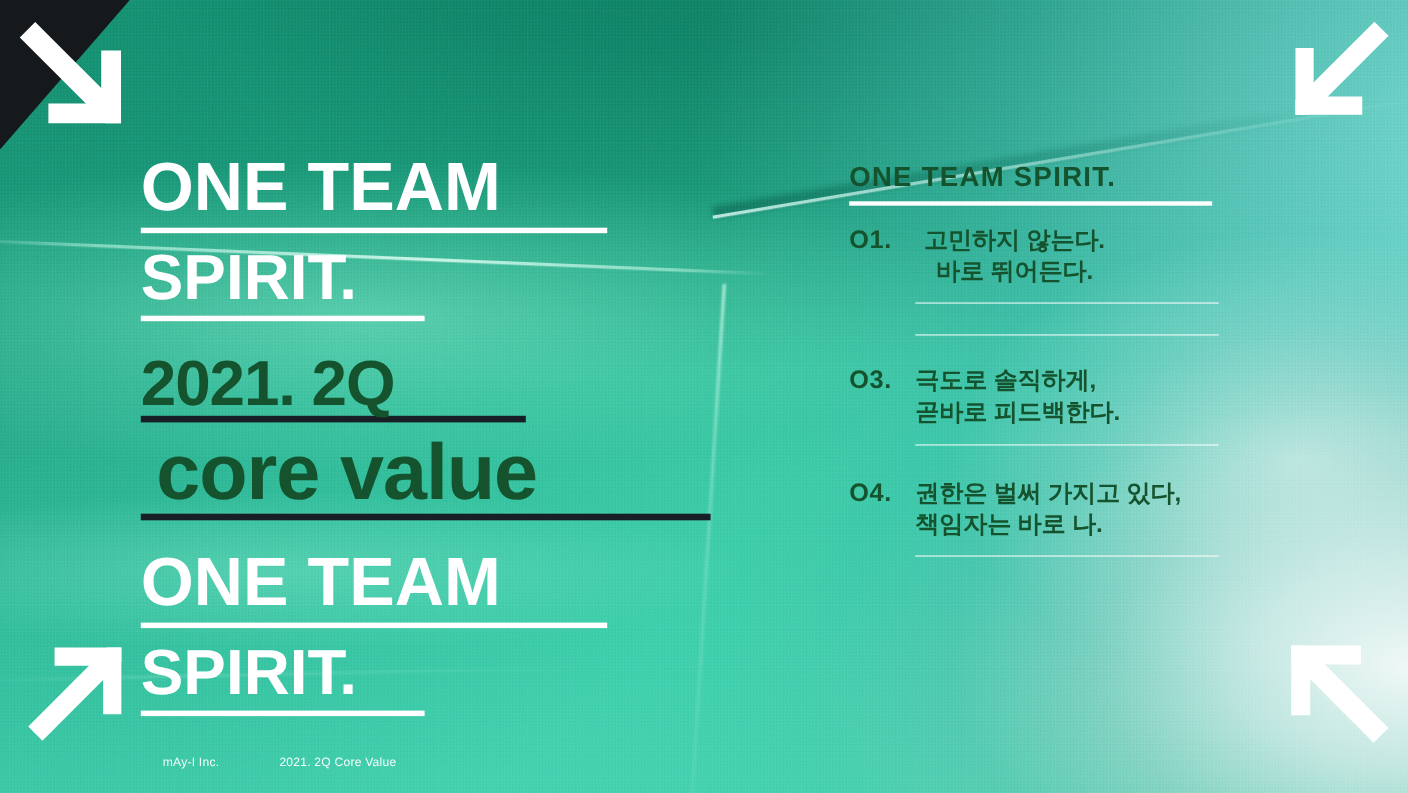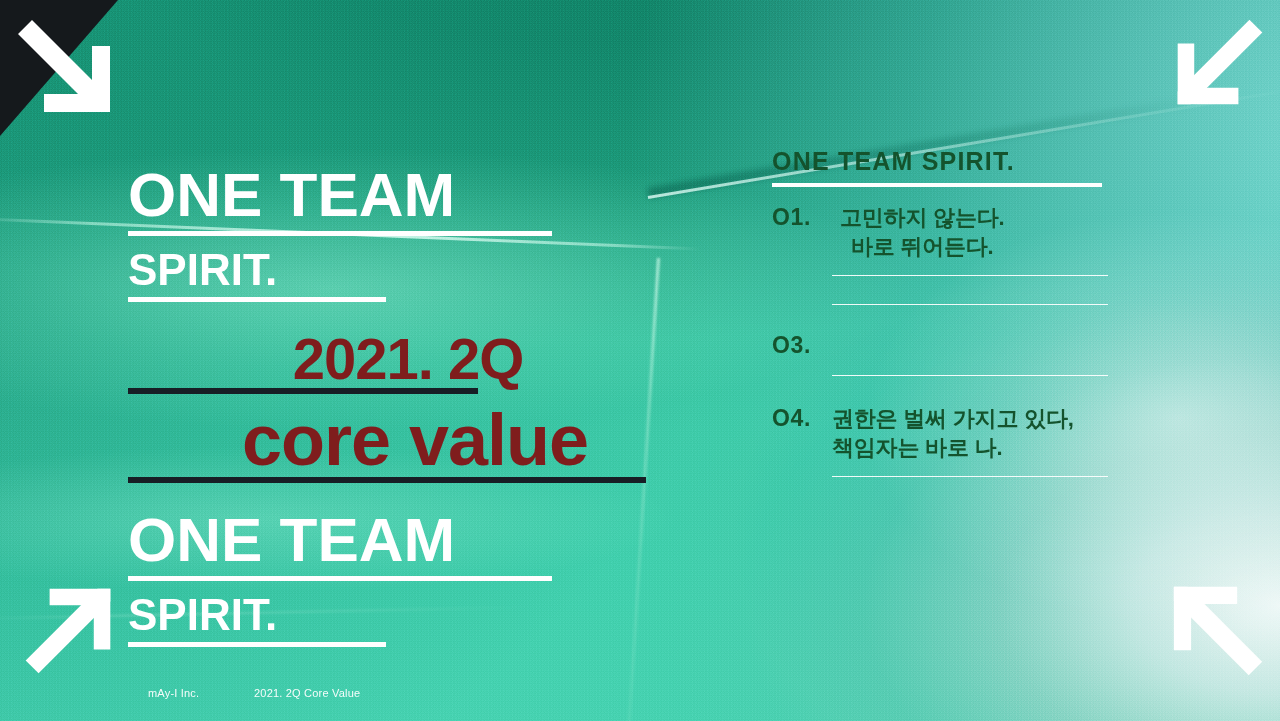--- a/index.html
+++ b/index.html
@@ -144,54 +144,52 @@
   .arrow-tl { left:14px;   top:16px;  }
   .arrow-tr { right:14px;  top:16px;  }
   .arrow-bl { left:22px;   bottom:44px; }
   .arrow-br { right:14px;  bottom:42px; }
 
   
   .left-block {
     position:absolute;
     left:128px; top:140px;
     width:560px;
-    margin-top:24px;
   }
 
   .hl-line {
     position:relative;
     display:block;
     white-space:nowrap;
     line-height:1.0;
     letter-spacing:-0.5px;
   }
 
   .hl-white {
     color:#ffffff;
     font-size:62px;
     font-weight:700;
     letter-spacing:0px;
     padding-bottom:3px;
   }
 
   .hl-dark {
-    color:#7f1d1d;
+    color:#14532d;
     font-weight:700;
     letter-spacing:-1px;
-    text-align:center;
   }
 
   
   .rule-white { height:5px; background:#ffffff; }
   .rule-dark  { height:6px; background:#171e25; }
 
   .grp { margin-bottom:6px; }
 
   .ln-a { font-size:62px; }
-  .ln-b { font-size:44px; }
+  .ln-b { font-size:58px; }
   .ln-c { font-size:58px; }
   .ln-d { font-size:72px; }
 
   
   .right-block {
     position:absolute;
     left:772px; top:148px;
     width:336px;
     color:#14532d;
   }
@@ -345,20 +343,22 @@
         <div class="rp-num">O1.</div>
         <div class="rp-text">고민하지 않는다.
 바로 뛰어든다.</div>
       </div>
       <div class="rp-divider"></div>
 
       <div class="rp-divider tight"></div>
 
       <div class="rp-item">
         <div class="rp-num">O3.</div>
+        <div class="rp-text">극도로 솔직하게,
+곧바로 피드백한다.</div>
       </div>
       <div class="rp-divider"></div>
 
       <div class="rp-item">
         <div class="rp-num">O4.</div>
         <div class="rp-text">권한은 벌써 가지고 있다,
 책임자는 바로 나.</div>
       </div>
       <div class="rp-divider"></div>
 

